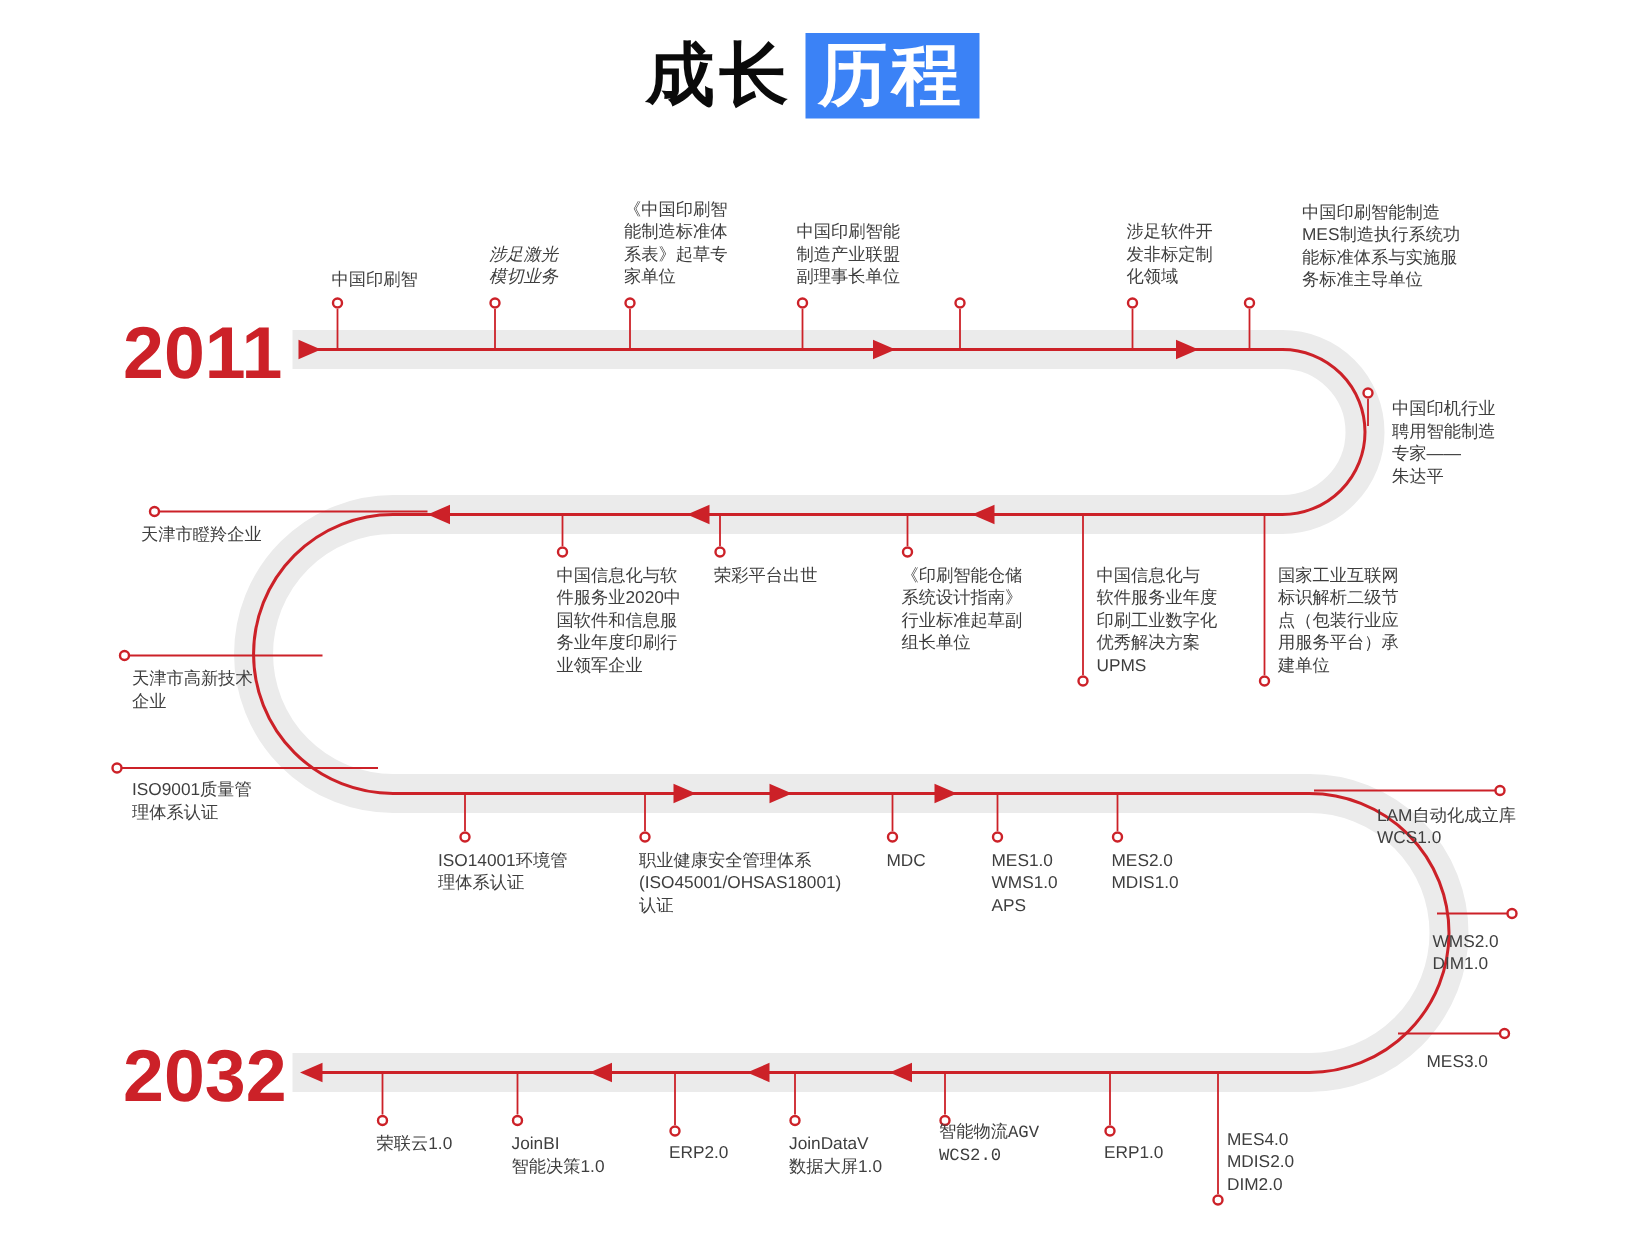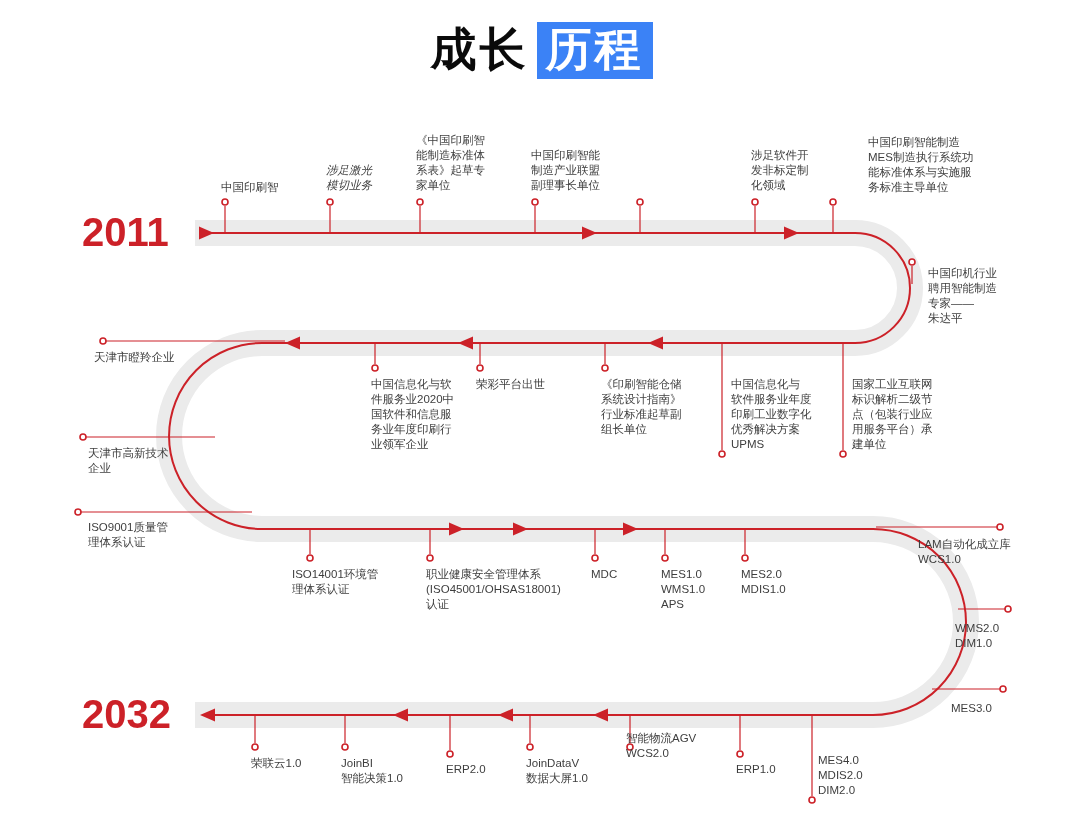--- a/index.html
+++ b/index.html
@@ -7,21 +7,21 @@
     position:relative;width:1083px;height:829px;background:#ffffff;
     font-family:"Liberation Sans","DejaVu Sans",sans-serif;overflow:hidden;
   }
   .title{
     position:absolute;top:22px;left:0;width:100%;text-align:center;
     font-size:46px;font-weight:700;color:#0a0a0a;letter-spacing:3px;line-height:1.2;
   }
   .t-red{color:#fff;display:inline-block;padding:0 9px 2px;margin-left:8px;}
   #tl-svg{position:absolute;left:0;top:0;}
   .labels{position:absolute;left:0;top:0;width:100%;height:100%;}
-  .year{position:absolute;font-size:40px;font-weight:700;line-height:1;}
+  .year{position:absolute;font-size:49px;font-weight:700;line-height:1;}
   .ms-label{
     position:absolute;font-size:11.5px;line-height:15px;color:#3e3e3e;
     white-space:pre-line;text-align:left;
   }
 </style>
 </head>
 <body>
 
 <div class="page">
   <div class="title">
@@ -170,21 +170,21 @@
 WCS1.0</div>
       <div class="ms-label" style="left: 955px; top: 621px; width: 60px;">WMS2.0
 DIM1.0</div>
       <div class="ms-label" style="left: 951px; top: 701px; width: 60px;">MES3.0</div>
       <div class="ms-label" style="left: 251px; top: 756px; width: 70px;">荣联云1.0</div>
       <div class="ms-label" style="left: 341px; top: 756px; width: 85px;">JoinBI
 智能决策1.0</div>
       <div class="ms-label" style="left: 446px; top: 762px; width: 60px;">ERP2.0</div>
       <div class="ms-label" style="left: 526px; top: 756px; width: 85px;">JoinDataV
 数据大屏1.0</div>
-      <div class="ms-label" style="left: 626px; top: 731px; width: 90px;">智能物流AGV
+      <div class="ms-label" style="left: 626px; top: 748px; width: 90px; font-family: Liberation Mono, monospace;">智能物流AGV
 WCS2.0</div>
       <div class="ms-label" style="left: 736px; top: 762px; width: 60px;">ERP1.0</div>
       <div class="ms-label" style="left: 818px; top: 753px; width: 62px;">MES4.0
 MDIS2.0
 DIM2.0</div>
       <div class="year" style="left: 82px; top: 212px; color: rgb(204, 33, 40);">2011</div>
       <div class="year" style="left: 82px; top: 694px; color: rgb(204, 33, 40);">2032</div>
     </div>
 </div>
 

